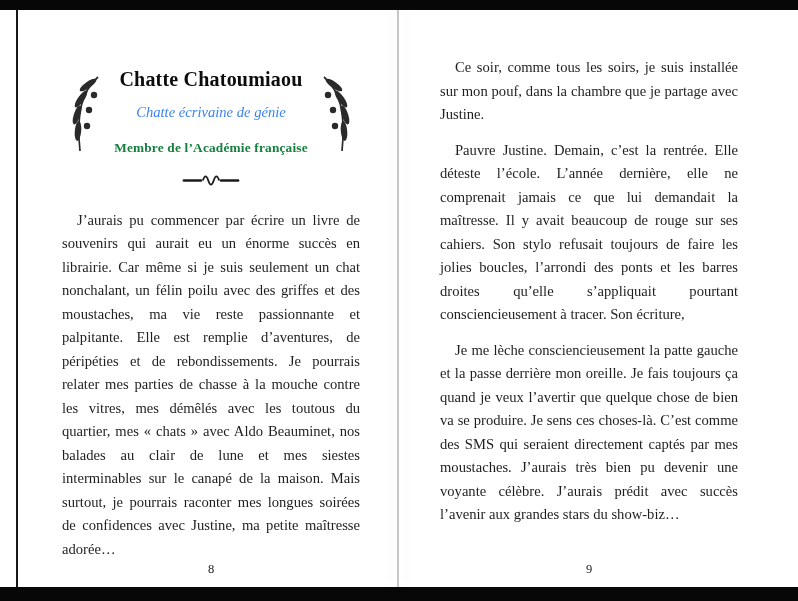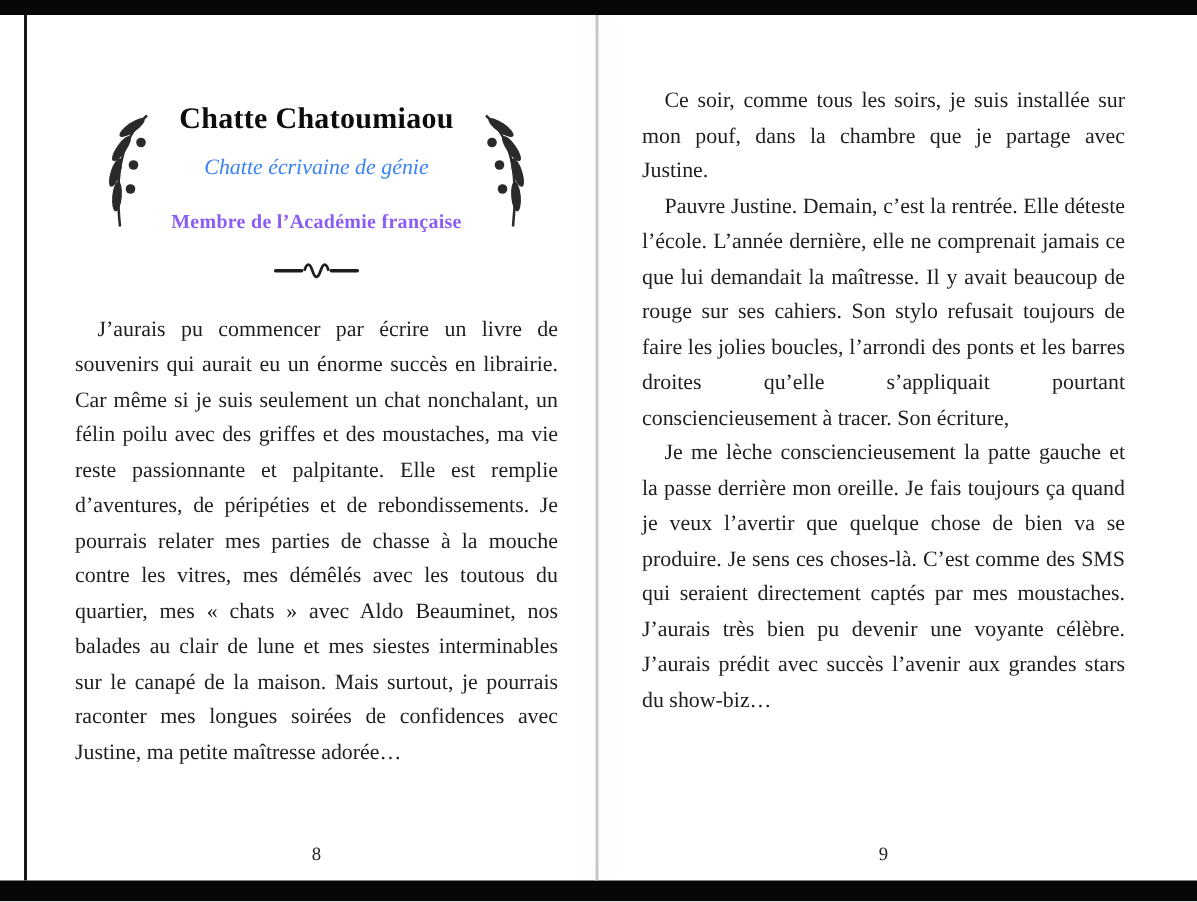--- a/index.html
+++ b/index.html
@@ -25,27 +25,27 @@
     color: #1e1e1e; font-size: 14.6px; line-height: 23.5px; text-align: justify;
   }
   .page-left  { left: 50px; }
   .page-right { left: 428px; }
 
   .chapter-header { margin-top: 58px; text-align: center; }
   .header-row { display: flex; align-items: center; justify-content: center; gap: 8px; }
   .header-text { flex: 0 0 auto; padding: 0 2px; }
   .header-text h1 { font-size: 20px; font-weight: bold; color: #0c0c0c; margin: 0 0 9px 0; letter-spacing: 0.2px; }
   .subtitle   { font-style: italic; font-size: 14.6px; margin-bottom: 12px; color: #3b82f6; }
-  .membership { font-weight: bold; font-size: 13.3px; letter-spacing: 0.2px; color: #8b5cf6; }
+  .membership { font-weight: bold; font-size: 13.3px; letter-spacing: 0.2px; color: #15803d; }
 
   .branch { display: inline-block; line-height: 0; }
   .branch.mirrored { transform: scaleX(-1); }
   .divider { margin-top: 14px; line-height: 0; text-align: center; }
 
-  .body p { margin: 0; text-indent: 15px; }
+  .body p { margin: 12px; text-indent: 15px; }
   .page-left  .body { margin-top: 22px; }
   .page-right .body { margin-top: 46px; }
 
   .folio {
     position: absolute; top: 562px; width: 322px; text-align: center;
     font-size: 12.5px; color: #222222;
   }
   .folio-left  { left: 50px; }
   .folio-right { left: 428px; }
 </style>

